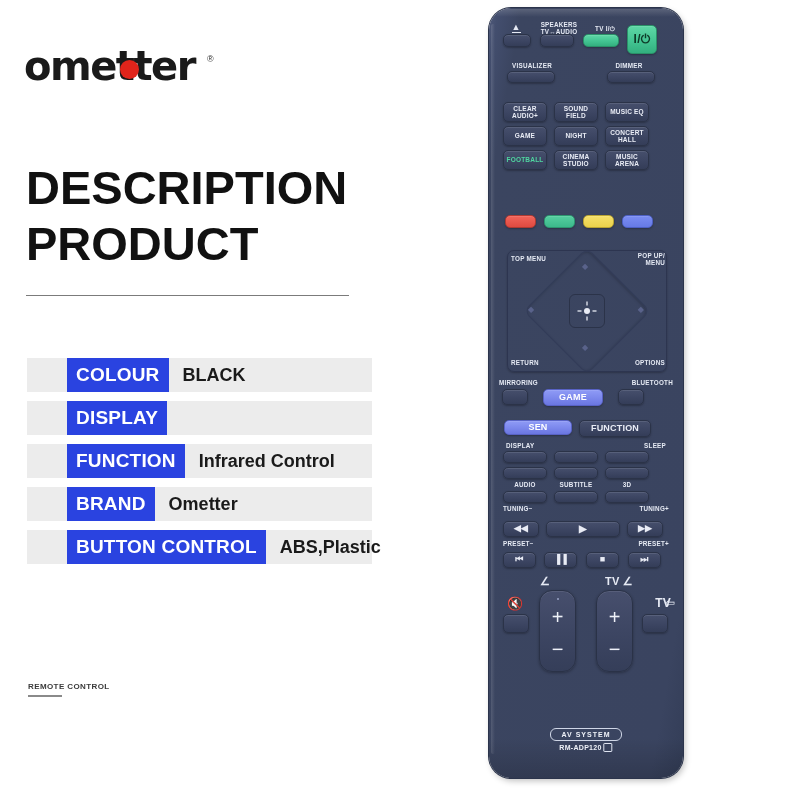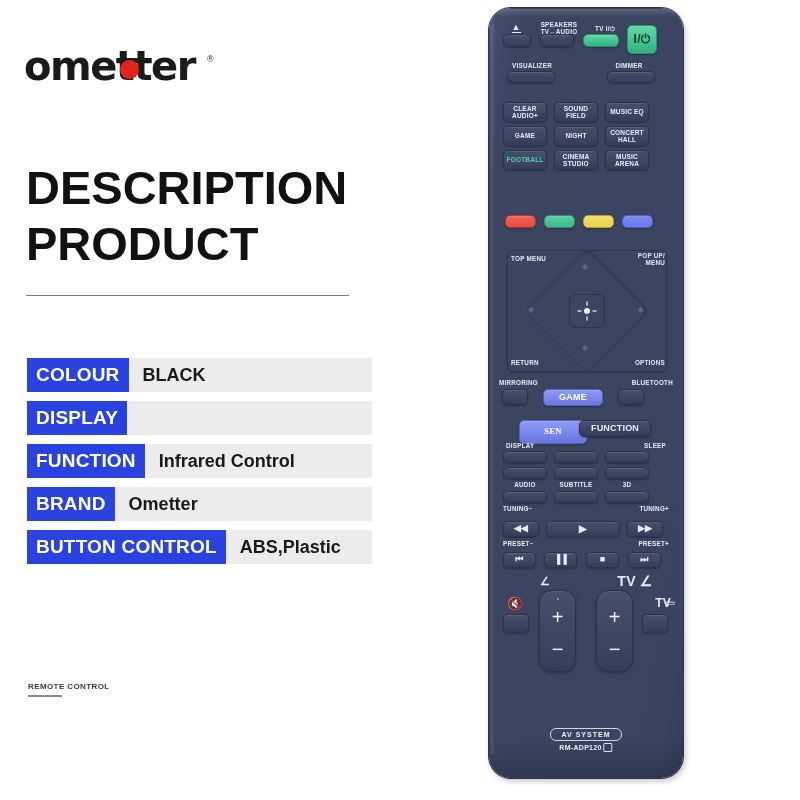--- a/index.html
+++ b/index.html
@@ -34,21 +34,21 @@
     line-height:56px;letter-spacing:0px;
   }
   #title-rule{
     position:absolute;left:26px;top:295px;width:323px;height:1px;background:#7b7b7b;
   }
 
   
   #spec-table{position:absolute;left:27px;top:358px;width:345px;}
   .spec-row{
     position:relative;display:flex;align-items:stretch;
-    background:#ececec;height:34px;margin-bottom:9px;
+    background:#ececec;height:34px;margin-bottom:9px;padding-left:40px;
   }
   .spec-key{
     background:#2a43e0;color:#fff;
     font-size:19px;font-weight:bold;
     display:flex;align-items:center;justify-content:center;
     padding:0 9px;letter-spacing:0.2px;white-space:nowrap;
   }
   .spec-val{
     color:#1a1a1a;font-size:18px;font-weight:bold;
     display:flex;align-items:center;padding-left:14px;flex:1;
@@ -304,21 +304,21 @@
       <div class="lbl lft" style="left:10px;bottom:8px;">RETURN</div>
       <div class="lbl rgt" style="right:6px;bottom:8px;">OPTIONS</div>
     </div>
 
     <div class="lbl lft" style="left:10px;top:371px;">MIRRORING</div>
     <div class="lbl rgt" style="right:10px;top:371px;">BLUETOOTH</div>
     <div class="btn" style="left:13px;top:381px;width:26px;height:16px;"></div>
     <div class="btn lilac" style="left:54px;top:381px;width:60px;height:17px;">GAME</div>
     <div class="btn" style="left:129px;top:381px;width:26px;height:16px;"></div>
 
-    <div class="btn lilac" style="left:30px;top:412px;width:68px;height:24px;font-family:Liberation Serif, serif;">SEN</div>
+    <div class="btn lilac" style="left:15px;top:412px;width:68px;height:15px;">SEN</div>
     <div class="btn" style="left:90px;top:412px;width:72px;height:17px;font-size:9px;">FUNCTION</div>
 
     <div class="lbl lft" style="left:17px;top:434px;">DISPLAY</div>
     <div class="lbl rgt" style="right:17px;top:434px;">SLEEP</div>
     <div class="btn" style="left:14px;top:443px;width:44px;height:12px;"></div>
     <div class="btn" style="left:65px;top:443px;width:44px;height:12px;"></div>
     <div class="btn" style="left:116px;top:443px;width:44px;height:12px;"></div>
 
     <div class="btn" style="left:14px;top:459px;width:44px;height:12px;"></div>
     <div class="btn" style="left:65px;top:459px;width:44px;height:12px;"></div>
@@ -338,21 +338,21 @@
     <div class="btn" style="left:138px;top:513px;width:36px;height:16px;font-size:9px;">▶▶</div>
     <div class="lbl lft" style="left:14px;top:532px;">PRESET−</div>
     <div class="lbl rgt" style="right:14px;top:532px;">PRESET+</div>
 
     <div class="btn" style="left:14px;top:544px;width:33px;height:16px;font-size:9px;">⏮</div>
     <div class="btn" style="left:55px;top:544px;width:33px;height:16px;font-size:9px;">▐▐</div>
     <div class="btn" style="left:97px;top:544px;width:33px;height:16px;font-size:9px;">■</div>
     <div class="btn" style="left:139px;top:544px;width:33px;height:16px;font-size:9px;">⏭</div>
 
     <div class="lbl" style="left:38px;top:570px;width:36px;font-size:11px;">∠</div>
-    <div class="lbl" style="left:124px;top:570px;width:44px;font-size:14px;">TV ∠</div>
+    <div class="lbl" style="left:108px;top:570px;width:44px;font-size:11px;">TV ∠</div>
 
     <div style="position:absolute;left:18px;top:588px;color:#e9ecf5;font-size:13px;">🔇</div>
     <div class="btn" style="left:14px;top:606px;width:26px;height:19px;"></div>
 
     <div class="rocker" style="left:50px;top:582px;">
       <div class="dot"></div>
       <div class="plus">+</div>
       <div class="minus">−</div>
     </div>
 

